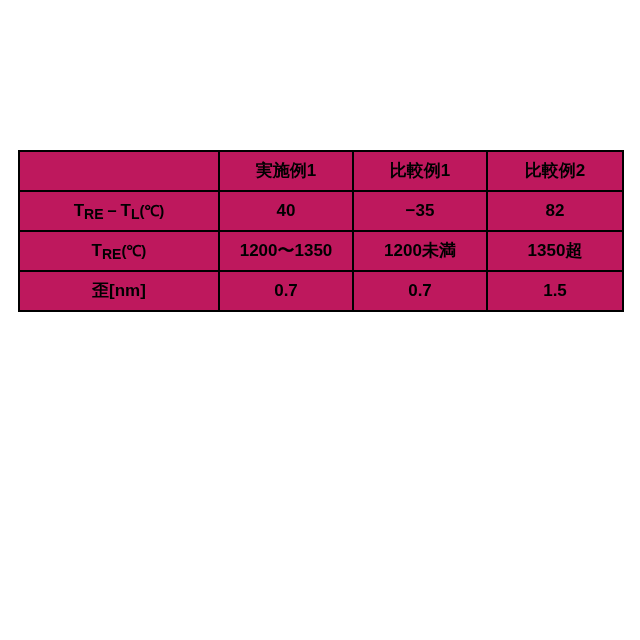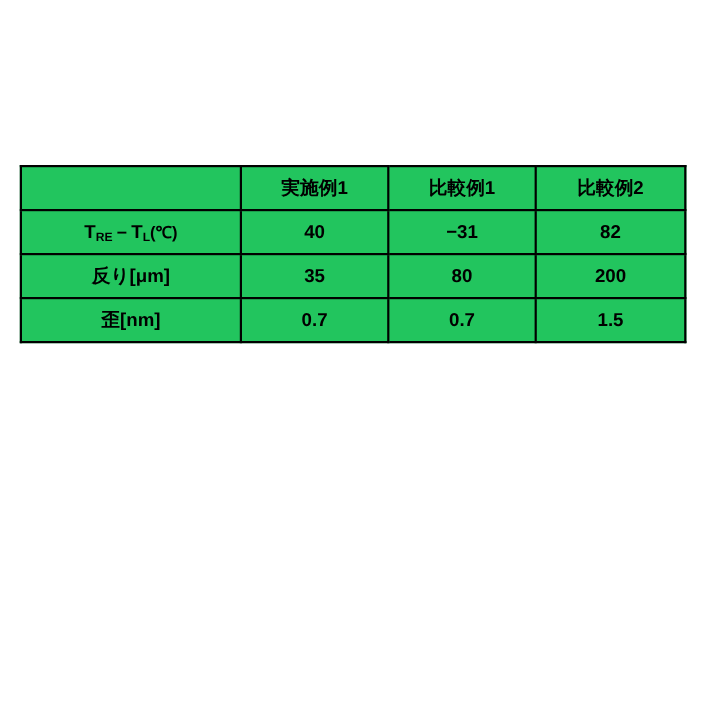--- a/index.html
+++ b/index.html
@@ -23,21 +23,21 @@
   .table-wrap {
     position: absolute;
     left: 18px;
     top: 150px;
     width: 604px;
   }
   table.data-table {
     border-collapse: collapse;
     table-layout: fixed;
     width: 604px;
-    background: #22c55e;
+    background: #be185d;
   }
   table.data-table td,
   table.data-table th {
     border: 2px solid #000000;
     text-align: center;
     vertical-align: middle;
     font-weight: bold;
     font-size: 17px;
     height: 38px;
     padding: 0 2px;
@@ -53,21 +53,21 @@
     font-size: 18px;
   }
   .row-label {
     font-size: 18px;
   }
   .cell-val {
     font-size: 17px;
     margin-left: 16px;
   }
   sub {
-    font-size: 11px;
+    font-size: 14px;
     vertical-align: baseline;
     position: relative;
     bottom: -3px;
   }
   .deg {
     font-size: 15px;
   }
 </style>
 </head>
 <body>
@@ -85,32 +85,32 @@
         <tr>
           <td class="hdr-cell"></td>
           <td class="hdr-cell">実施例1</td>
           <td class="hdr-cell">比較例1</td>
           <td class="hdr-cell">比較例2</td>
         </tr>
 
         <tr>
           <td class="row-label">T<sub>RE</sub>－T<sub>L</sub><span class="deg">(℃)</span></td>
           <td class="cell-val">40</td>
-          <td class="cell-val">−31</td>
+          <td class="cell-val">−35</td>
           <td class="cell-val">82</td>
         </tr>
 
 
+        <tr>
+          <td class="row-label">T<sub>RE</sub><span class="deg">(℃)</span></td>
+          <td class="cell-val">1200〜1350</td>
+          <td class="cell-val">1200未満</td>
+          <td class="cell-val">1350超</td>
+        </tr>
 
-        <tr>
-          <td class="row-label">反り[μm]</td>
-          <td class="cell-val">35</td>
-          <td class="cell-val">80</td>
-          <td class="cell-val">200</td>
-        </tr>
 
         <tr>
           <td class="row-label">歪[nm]</td>
           <td class="cell-val">0.7</td>
           <td class="cell-val">0.7</td>
           <td class="cell-val">1.5</td>
         </tr>
 
 
 

